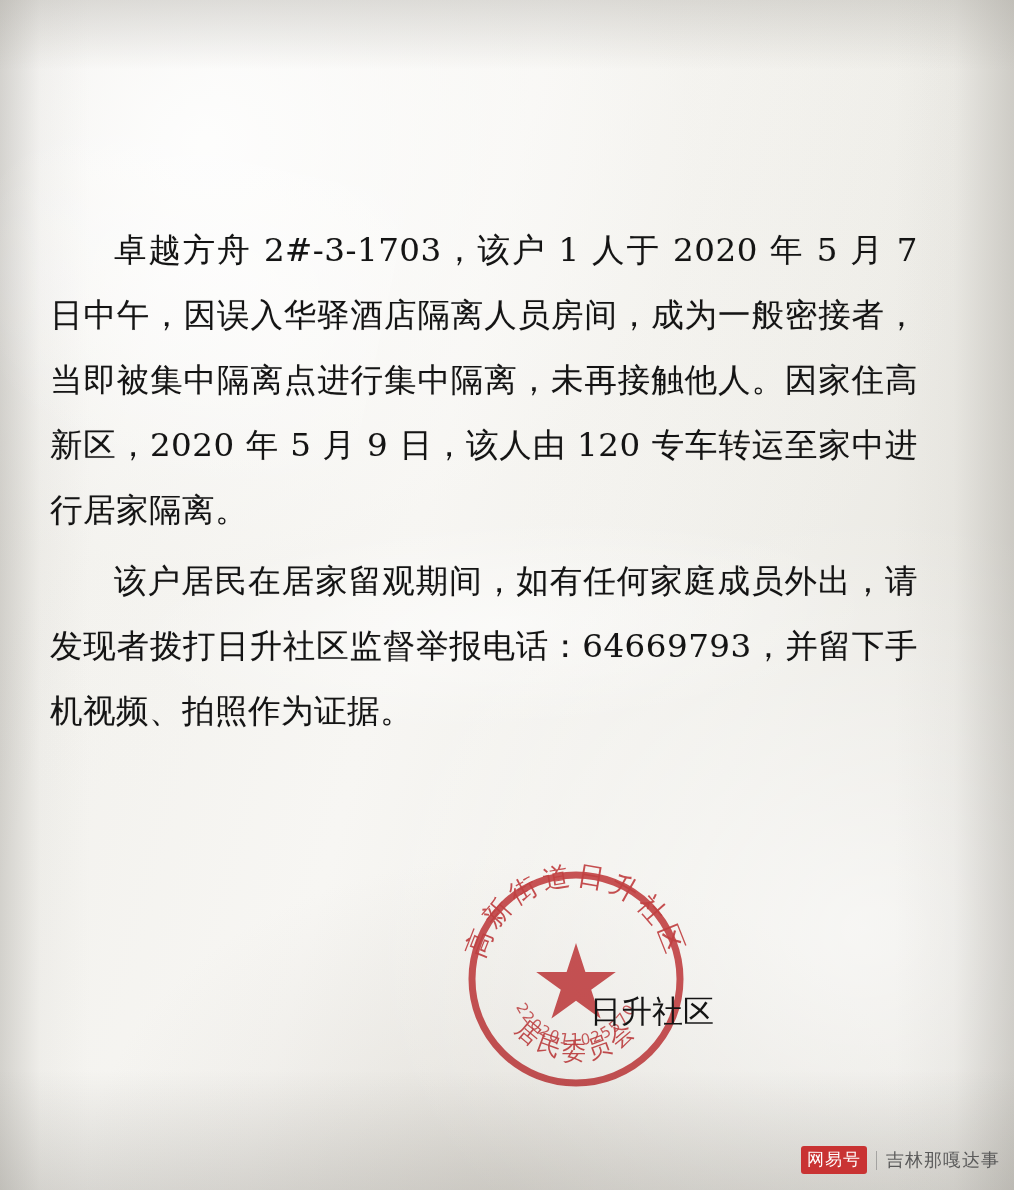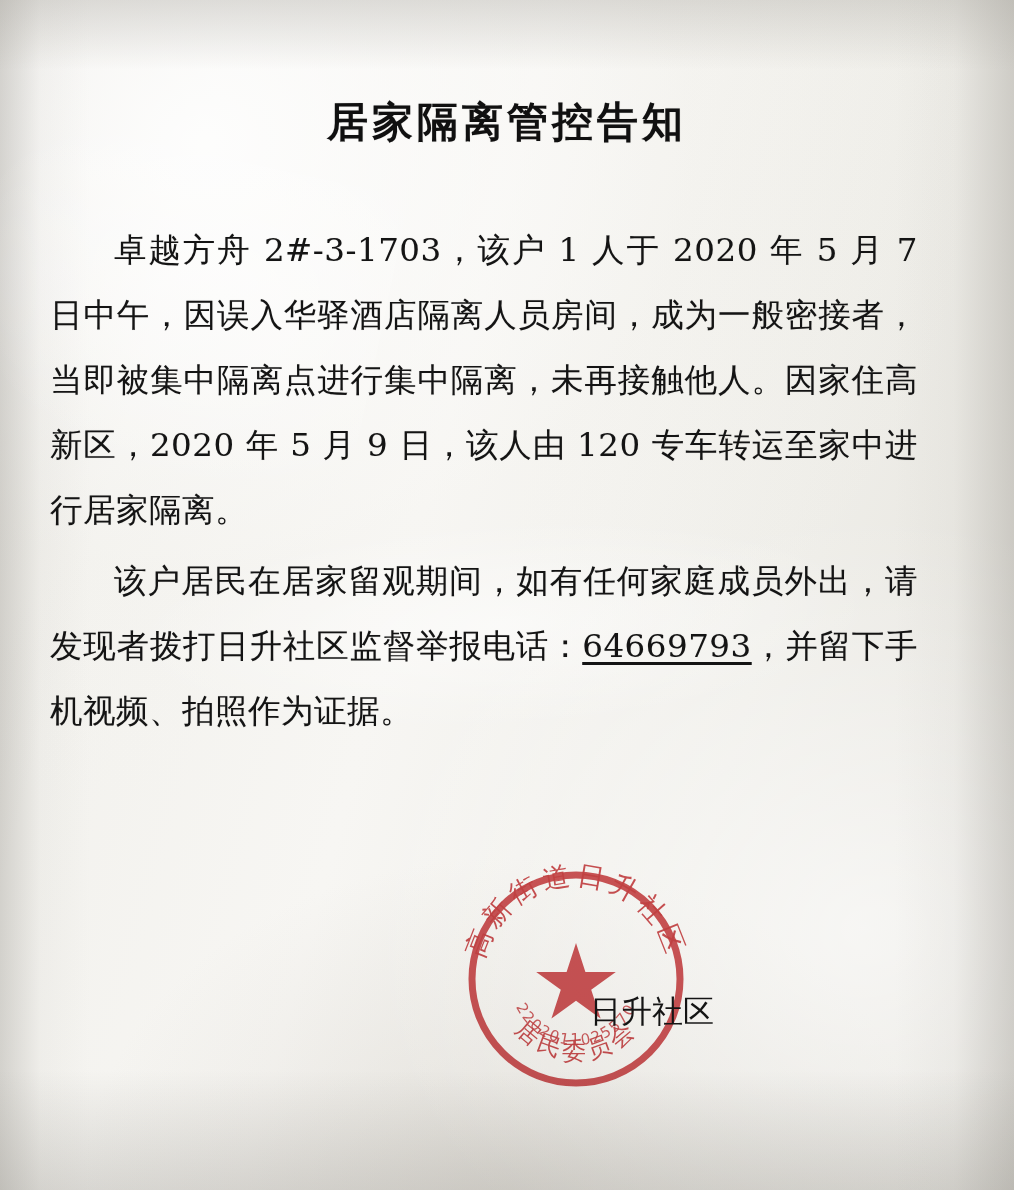--- a/index.html
+++ b/index.html
@@ -89,21 +89,20 @@
     line-height: 65px;
     text-indent: 64px;
     letter-spacing: 0.5px;
     color: #141414;
     margin: 0 16px 6px 0;
     text-align: justify;
     text-justify: inter-ideograph;
     text-shadow: 0 0 1px rgba(0,0,0,0.18);
   }
   .para .u {
-    text-decoration: underline;
     text-underline-offset: 5px;
   }
 
   
   .sign-block {
     position: absolute;
     right: 300px;
     top: 980px;
     text-align: left;
     font-size: 31px;
@@ -163,21 +162,20 @@
 
   <div class="crease c1"></div>
   <div class="crease c2"></div>
   <div class="crease c3"></div>
   <div class="crease c4"></div>
   <div class="crease c5"></div>
   <div class="crease c6"></div>
 
   <div class="sheet">
 
-    <div class="doc-title">居家隔离管控告知</div>
 
     <div class="body-block">
       <p class="para">卓越方舟 2#-3-1703，该户 1 人于 2020 年 5 月 7 日中午，因误入华驿酒店隔离人员房间，成为一般密接者，当即被集中隔离点进行集中隔离，未再接触他人。因家住高新区，2020 年 5 月 9 日，该人由 120 专车转运至家中进行居家隔离。</p>
       <p class="para"><span>该户居民在居家留观期间，如有任何家庭成员外出，请发现者拨打日升社区监督举报电话：</span><span class="u">64669793</span><span>，并留下手机视频、拍照作为证据。</span></p>
     </div>
 
     <div class="stamp">
       <svg width="248" height="248" viewBox="0 0 248 248" xmlns="http://www.w3.org/2000/svg">
         <defs>
           <path id="arcTop" d="M 30 124 A 94 94 0 0 1 218 124"></path>
@@ -197,14 +195,19 @@
         <polygon points="124,88 133.4,116.9 163.8,116.9 139.2,134.7 148.6,163.6 124,145.8 99.4,163.6 108.8,134.7 84.2,116.9 114.6,116.9" fill="#c2282b" opacity="0.9"></polygon>
       </svg>
     </div>
 
     <div class="sign-block">
       <div>日升社区</div>
     </div>
 
   </div>
 
+  <div class="watermark">
+    <span class="wm-logo">网易号</span>
+    <span class="wm-sep"></span>
+    <span class="wm-text">吉林那嘎达事</span>
+  </div>
 
 </div>
 
 </body></html>

